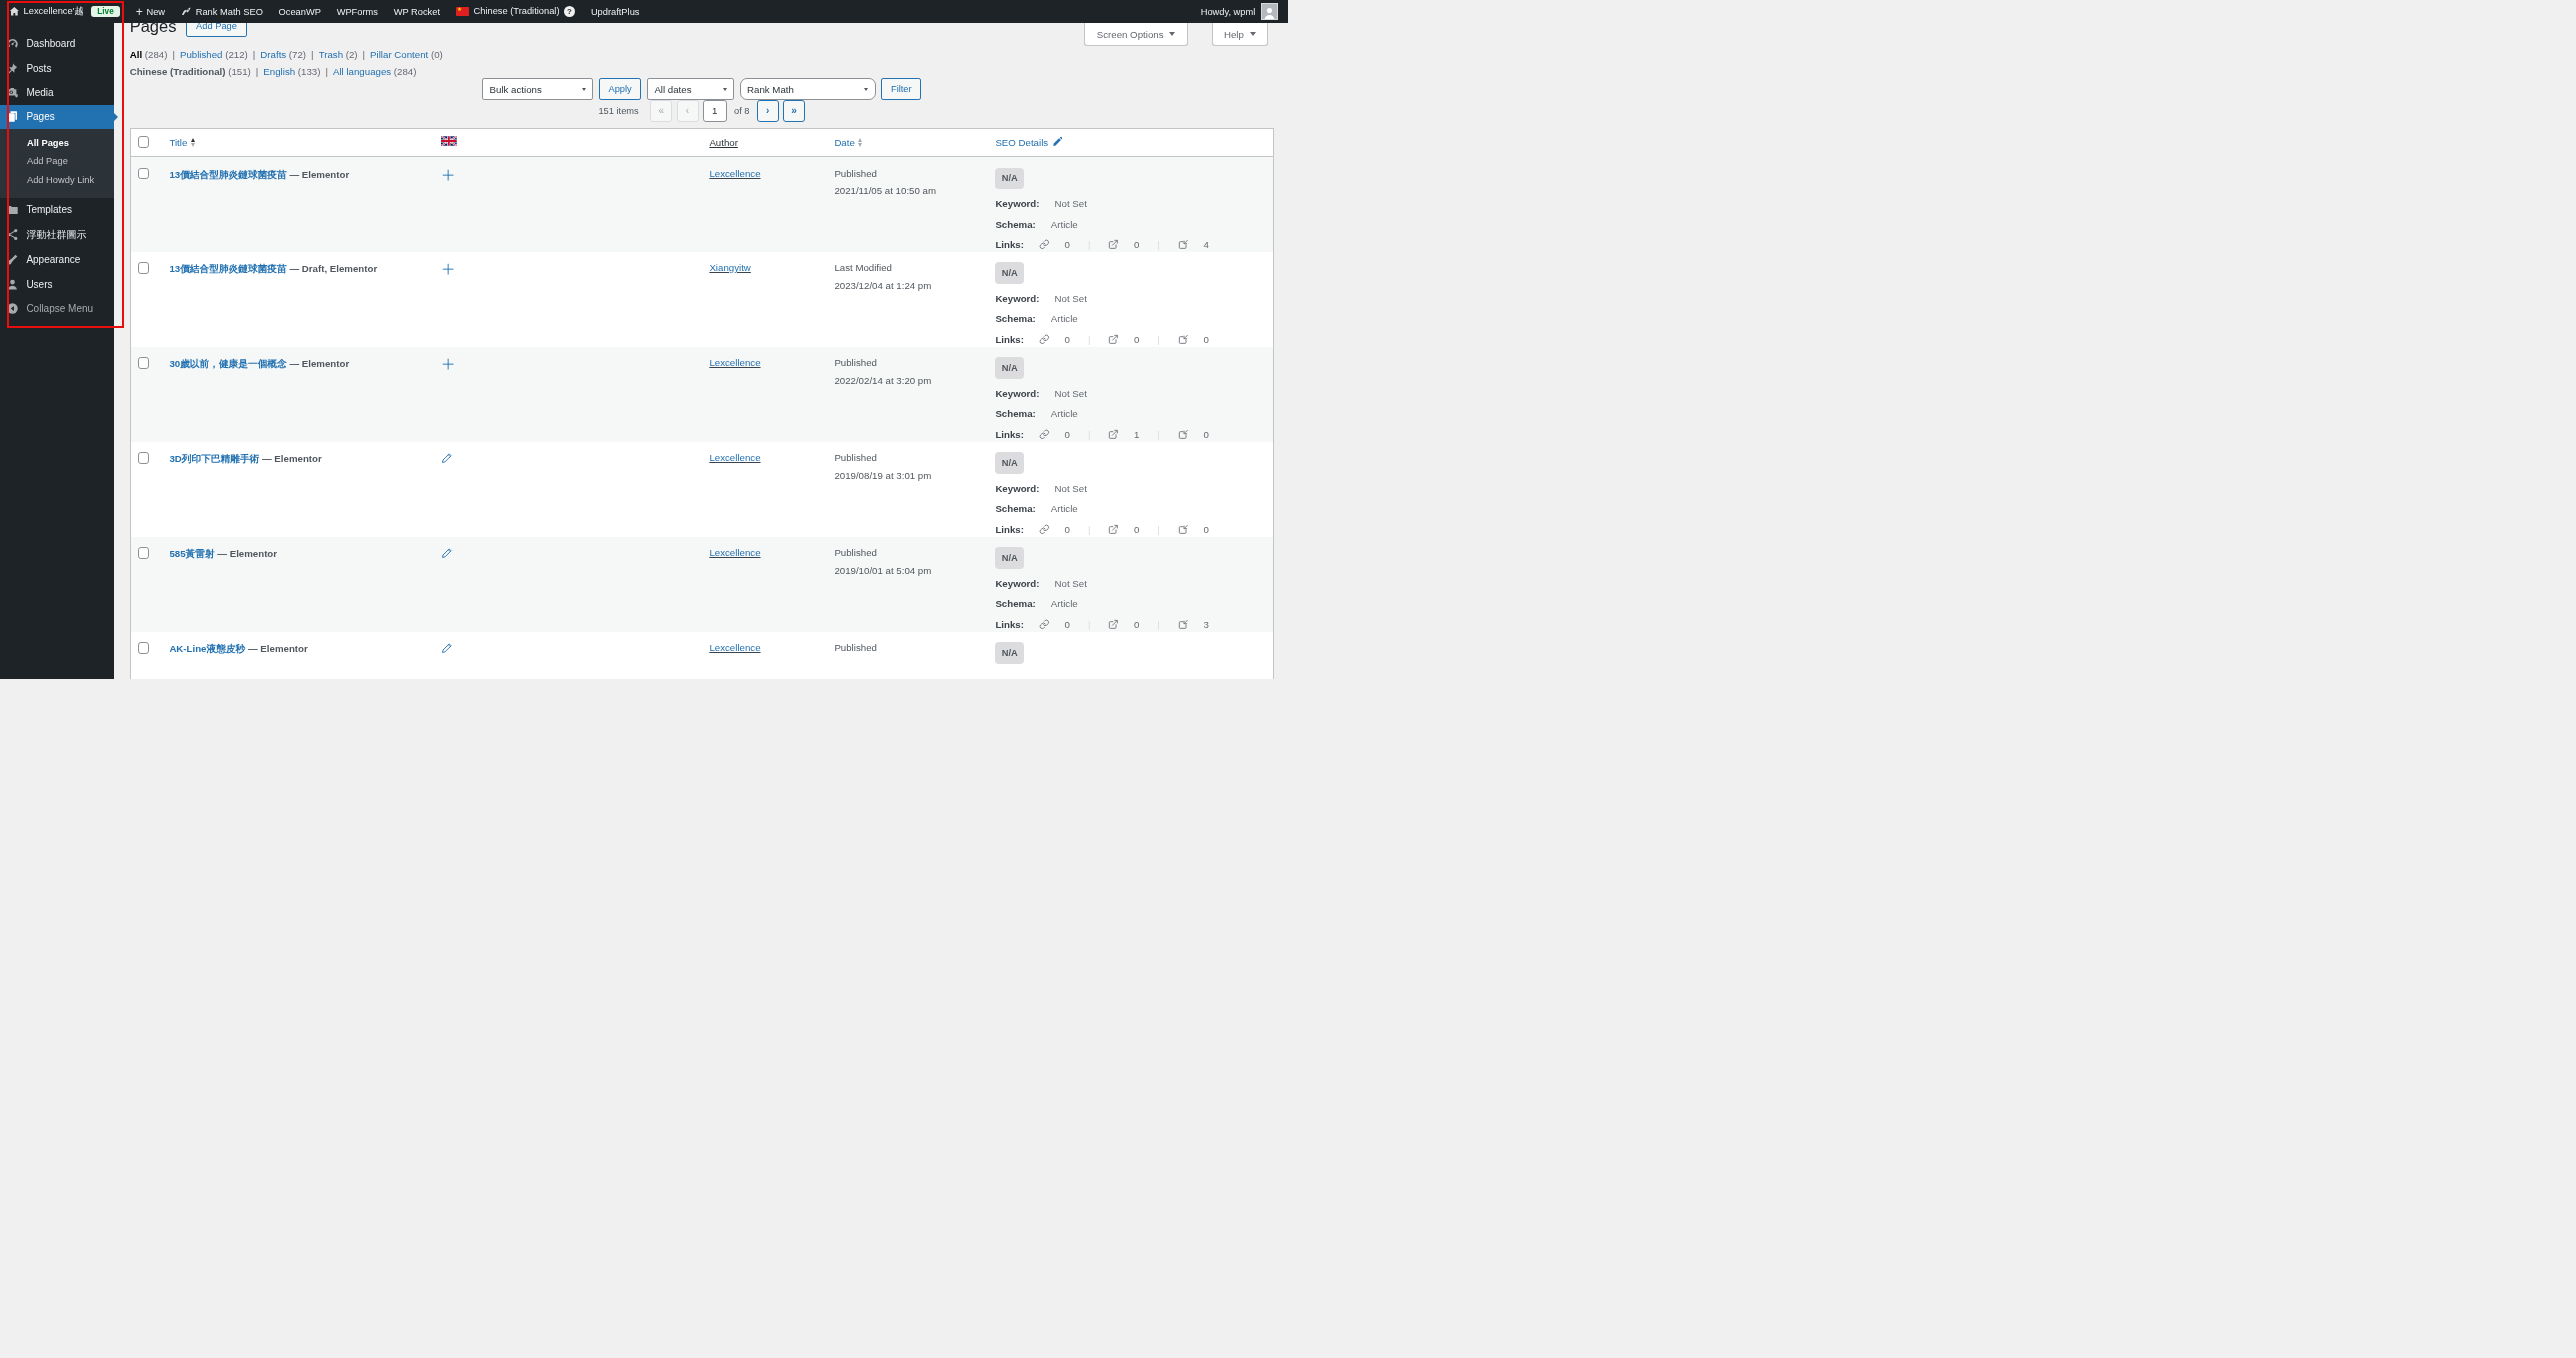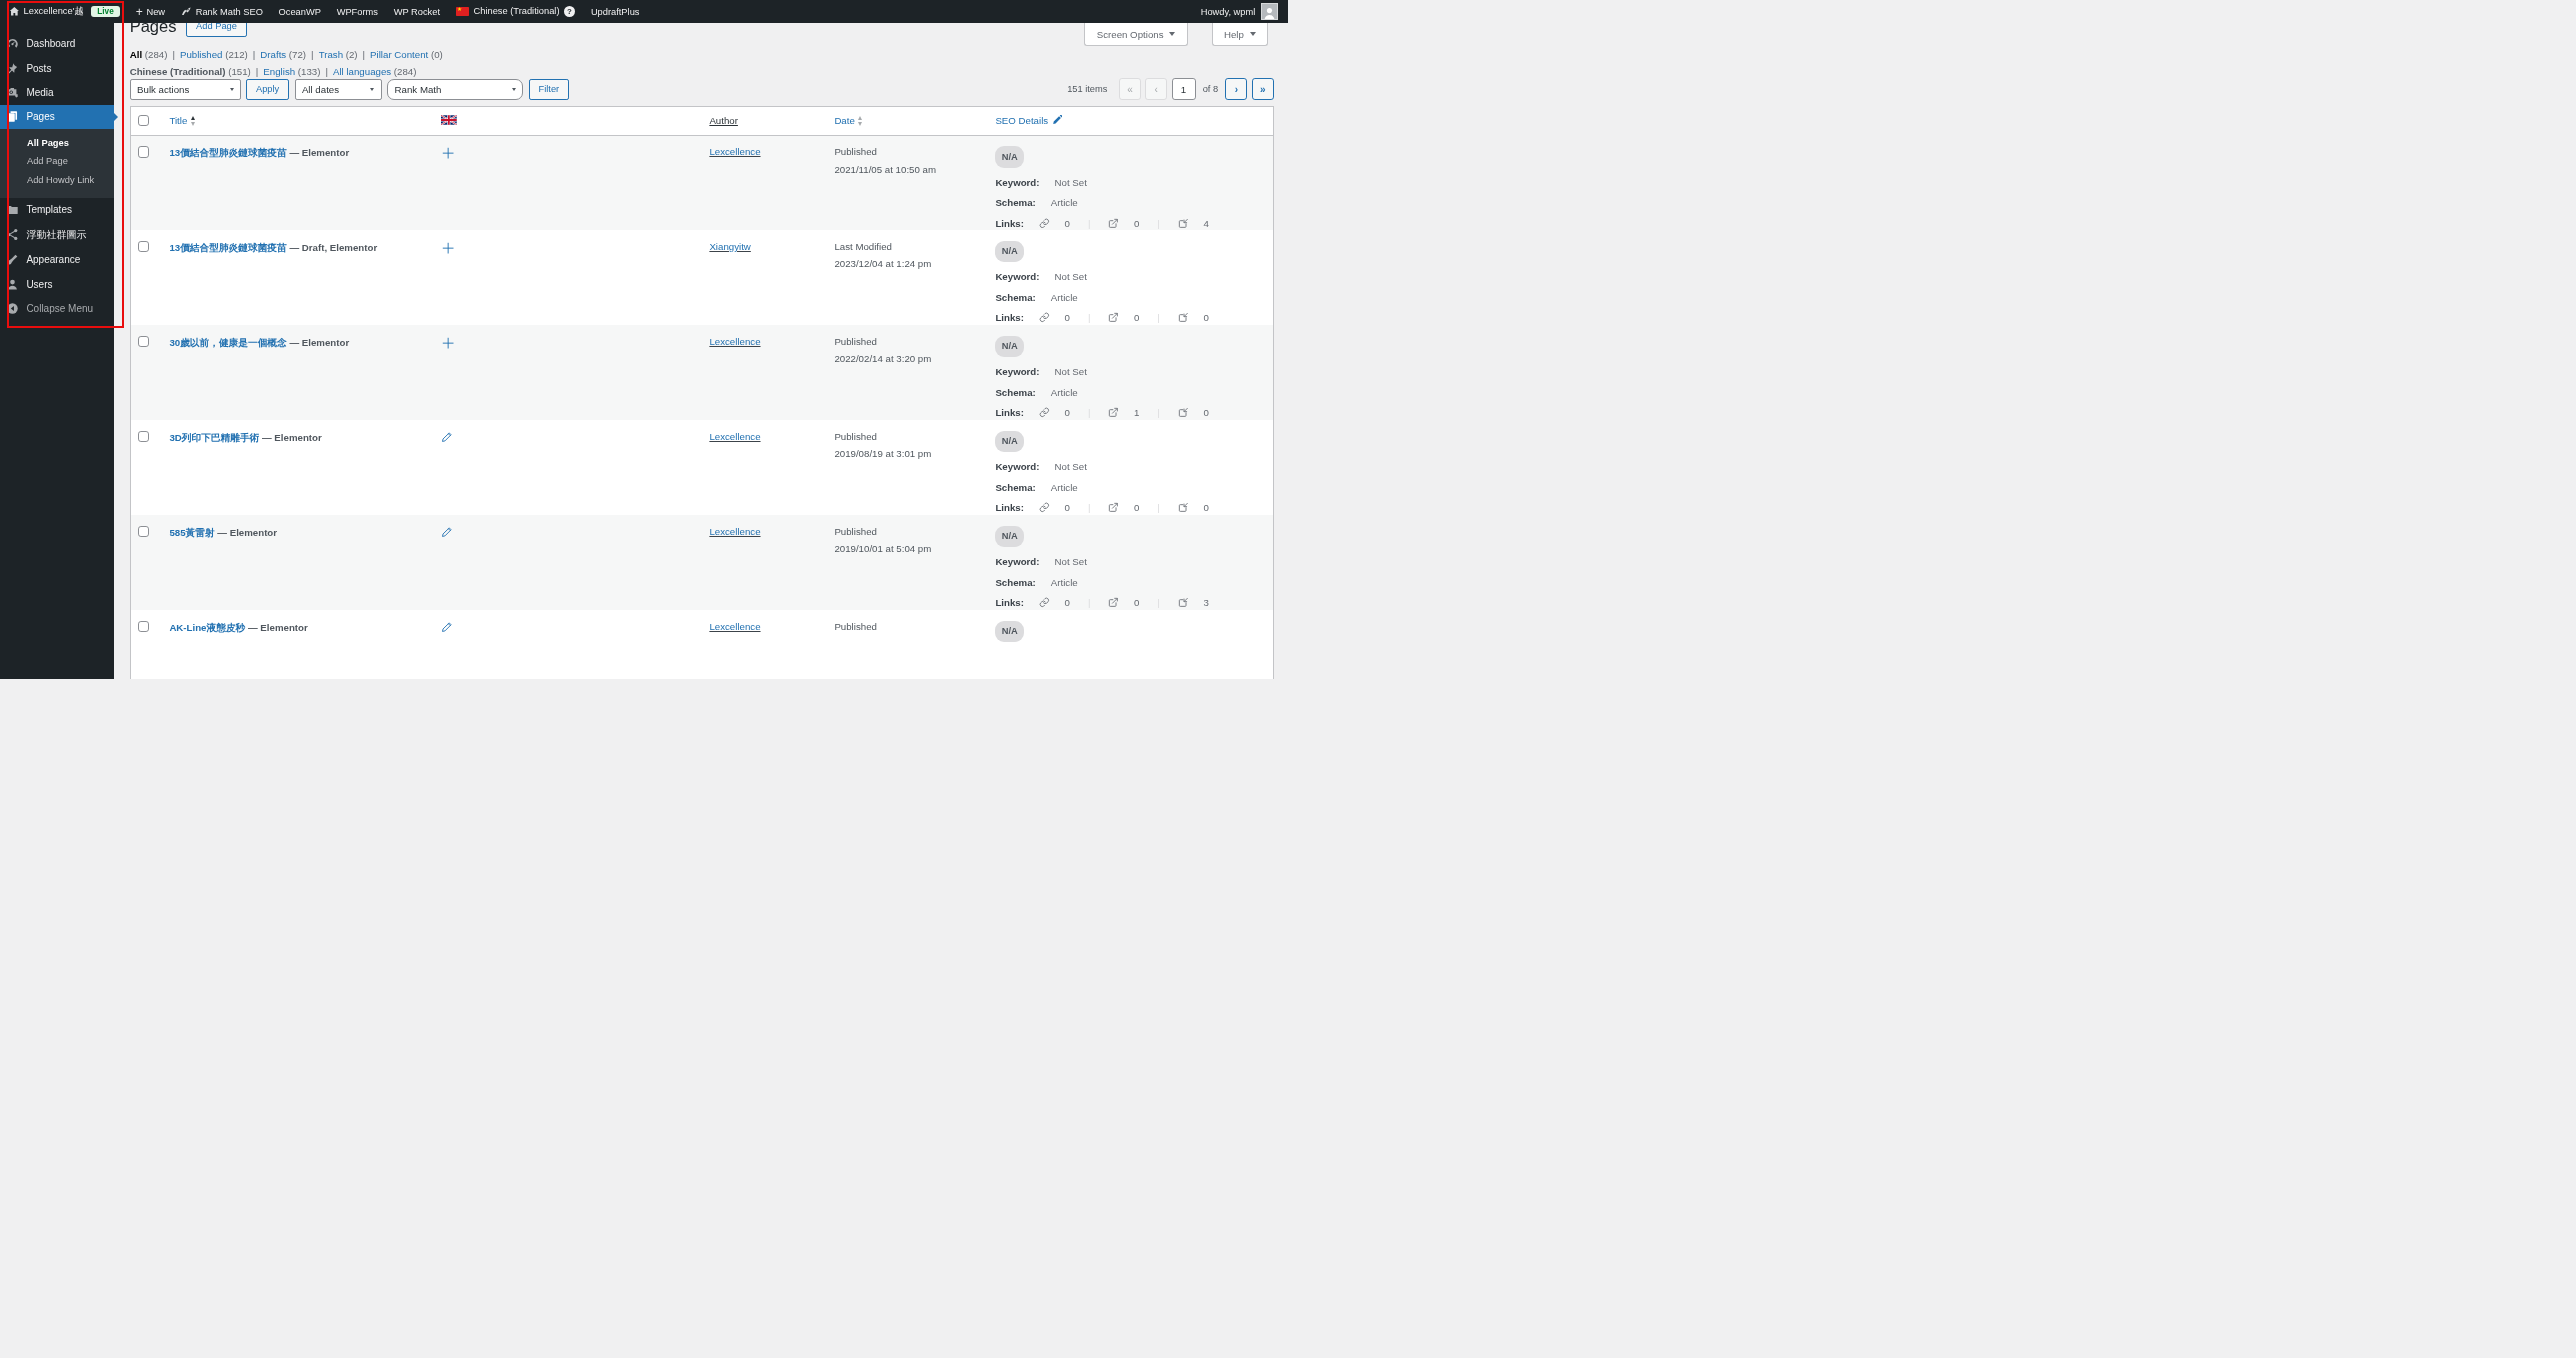--- a/index.html
+++ b/index.html
@@ -48,21 +48,21 @@
   .subsubsub.langs { margin-top:6.4px; }
   .subsubsub .flabel { color:#2271b1; }
   .subsubsub .current .flabel { color:#000; font-weight:700; }
   .subsubsub.langs .current .flabel { color:#50575e; font-weight:700; }
   .subsubsub .fcount { color:#646970; }
   .sep { margin:0 5px; color:#646970; }
 
   .search-row { display:flex; justify-content:flex-end; align-items:center; gap:7.2px; margin:0 0 2.9px; }
   .search-input { width:129px; height:23px; border:0.7px solid #8c8f94; border-radius:2.9px; background:#fff; padding:0 5.7px; font-size:10px; }
 
-  .tablenav { display:flex; justify-content:space-between; align-items:center; margin:1.4px 0 5.7px; }
+  .tablenav { display:flex; justify-content:space-between; align-items:center; margin:1.4px 0 5.7px;flex-direction:column; }
   .tn-left { display:flex; align-items:center; gap:5.7px; }
   .selwrap { position:relative; display:inline-block; }
   .selwrap select { appearance:none; -webkit-appearance:none; -moz-appearance:none; height:21.5px; border:0.7px solid #8c8f94; border-radius:2.1px; background:#fff; color:#2c3338; font-size:9.7px; padding:0 20px 0 6.4px; font-family:"Liberation Sans",sans-serif; }
   .selwrap::after { content:''; position:absolute; right:7.2px; top:9.3px; border:2.9px solid transparent; border-top:3.6px solid #50575e; pointer-events:none; }
   .sel-bulk select{ width:111px; } .sel-dates select{ width:87px; } .sel-rm select{ width:136px;border-radius:7px; }
 
   .pager { display:flex; align-items:center; gap:4.3px; color:#50575e; }
   .displaying-num { margin-right:7.2px; color:#50575e; }
   .pg-btn { width:22px; height:22px; display:inline-flex; align-items:center; justify-content:center; border-radius:2.9px; font-size:10px; }
   .pg-btn.disabled { background:#f6f7f7; border:0.7px solid #dcdcde; color:#a7aaad; }
@@ -83,21 +83,21 @@
   tbody td { vertical-align:top; padding:10.7px 7.2px 0; height:95px; }
   tbody tr.alt { background:#f6f7f7; }
   .cb { display:inline-block; width:11.4px; height:11.4px; border:0.7px solid #8c8f94; border-radius:2.9px; background:#fff; }
   thead .cb { margin-top:1.4px; }
   .row-title { font-size:9.7px; font-weight:700; line-height:1.45; }
   .title-link { color:#2271b1; }
   .title-suffix { color:#50575e; }
   .author-link { color:#2271b1; font-size:9.7px; }
   .status-line { color:#50575e; font-size:9.7px; }
   .date-line { color:#50575e; font-size:9.7px; margin-top:6.4px; }
-  .badge { display:inline-block; background:#dcdcde; color:#50575e; font-weight:700; border-radius:9px; padding:5.7px 6.4px; font-size:9.3px; min-width:27px; text-align:right; }
+  .badge { display:inline-block; background:#dcdcde; color:#50575e; font-weight:700; border-radius:4px; padding:5.7px 6.4px; font-size:9.3px; min-width:27px; text-align:right; }
   .seo-line { margin-top:9.3px; font-size:9.7px; color:#646970; display:flex; align-items:center; gap:15px; }
   .seo-line b { color:#3c434a; }
   .seo-line .pipe { color:#dcdcde; margin:0 2.9px; }
   .seo-line svg { flex:none; }
   .tr-icon { display:inline-block; }
 </style>
 </head>
 <body>
 
 <div class="adminbar">

